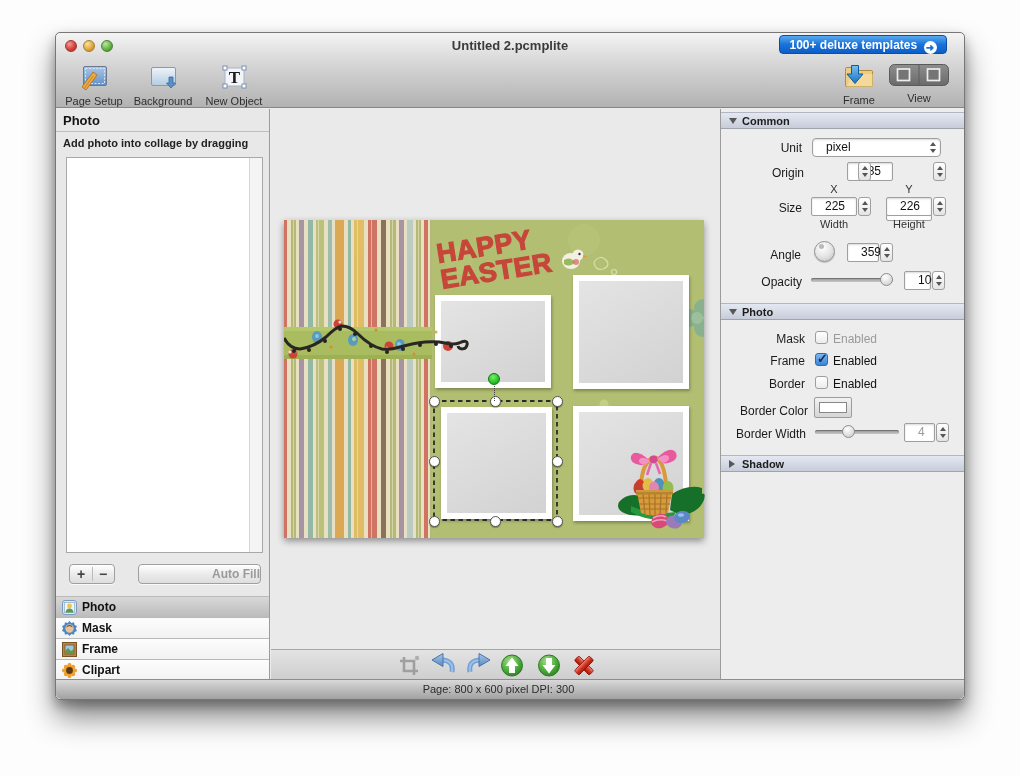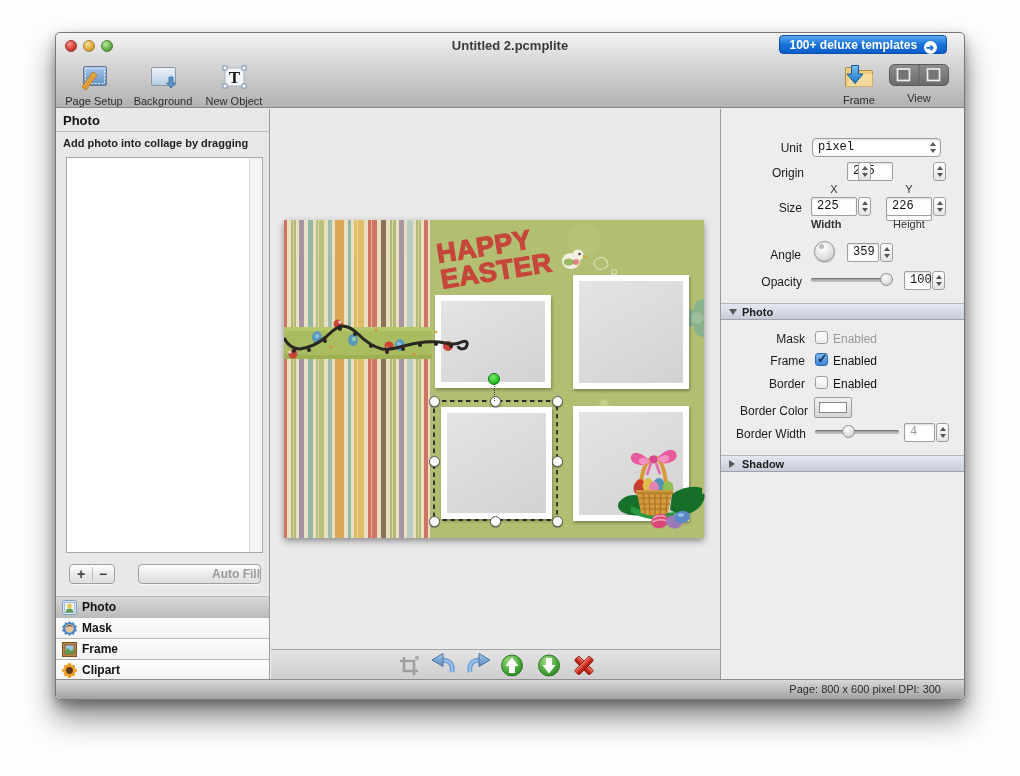--- a/index.html
+++ b/index.html
@@ -43,32 +43,32 @@
 .handle { position:absolute; width:11px; height:11px; border-radius:50%; background:#fff; border:1px solid #555; box-shadow:0 1px 1px rgba(0,0,0,.3); }
 #rothandle { position:absolute; left:204px; top:153px; width:12px; height:12px; border-radius:50%; background:radial-gradient(circle at 40% 30%, #7aef6a, #28c228 60%, #0f8f12); border:1px solid #0c7a10; }
 #rothandle:after { content:""; position:absolute; left:5px; top:12px; height:15px; border-left:1px dotted #444; }
 
 #rightpanel { position:absolute; left:664px; top:76px; width:246px; height:571px; background:#ededed; border-left:1px solid #9b9b9b; }
 .sechdr { position:relative; height:17px; background:linear-gradient(#e4e8f2,#c7ccd9); border-top:1px solid #b2b6c0; border-bottom:1px solid #9fa3ad; font-size:11px; font-weight:bold; color:#1c1c1c; line-height:16px; padding-left:21px; }
 .sechdr .tri { position:absolute; left:8px; top:5px; width:0; height:0; }
 .tri.down { border-left:4.5px solid transparent; border-right:4.5px solid transparent; border-top:6px solid #585858; }
 .tri.right { border-top:4.5px solid transparent; border-bottom:4.5px solid transparent; border-left:6px solid #585858; }
 .rlabel { position:absolute; font-size:12px; color:#1a1a1a; text-align:right; }
-.field { position:absolute; height:19px; background:#fff; border:1px solid #9f9f9f; border-radius:2px; font-size:12px; color:#111; line-height:17px; padding-left:5px; box-shadow:inset 0 1px 2px rgba(0,0,0,.15);font-family:Liberation Mono, monospace;}
+.field { position:absolute; height:19px; background:#fff; border:1px solid #9f9f9f; border-radius:2px; font-size:12px; color:#111; line-height:17px; padding-left:13px; box-shadow:inset 0 1px 2px rgba(0,0,0,.15);}
 .stepper { position:absolute; width:13px; height:19px; background:linear-gradient(#fff,#e4e4e4); border:1px solid #9f9f9f; border-radius:3px; }
 .stepper:before { content:""; position:absolute; left:3px; top:3px; width:0; height:0; border-left:3.5px solid transparent; border-right:3.5px solid transparent; border-bottom:4.5px solid #555; }
 .stepper:after { content:""; position:absolute; left:3px; bottom:3px; width:0; height:0; border-left:3.5px solid transparent; border-right:3.5px solid transparent; border-top:4.5px solid #555; }
 .sublbl { position:absolute; font-size:11px; color:#333; }
 .cb { position:absolute; width:13px; height:13px; background:linear-gradient(#fff,#ececec); border:1px solid #9e9e9e; border-radius:3px; }
 .cb.checked { background:linear-gradient(#7fb7ef,#3a84d8); border:1px solid #2f6bb5; }
 .slider-track { position:absolute; height:4px; background:linear-gradient(#9a9a9a,#c4c4c4); border-radius:2px; box-shadow:inset 0 1px 1px rgba(0,0,0,.3);}
 .slider-knob { position:absolute; width:13px; height:13px; background:radial-gradient(circle at 40% 30%, #ffffff, #d8d8d8 70%, #bdbdbd); border:1px solid #8e8e8e; border-radius:50%; }
 
 #statusbar { position:absolute; left:0; bottom:0; width:100%; height:20px; background:linear-gradient(#d9d9d9,#b7b7b7 60%,#a2a2a2); border-top:1px solid #8d8d8d; border-radius:0 0 5px 5px; }
-#statusbar .txt { position:absolute; left:0; top:3px; width:885px; text-align:right; font-size:11px; color:#2b2b2b; }
+#statusbar .txt { position:absolute; left:0; top:3px; width:885px; text-align:center; font-size:11px; color:#2b2b2b; }
 </style>
 </head>
 <body>
 <div id="win">
   <div id="topbar">
     <div class="tl" id="tl-r"></div>
       <div class="tl" id="tl-y"></div>
       <div class="tl" id="tl-g"></div>
     <div id="title">Untitled 2.pcmplite</div>
     <div id="bluebtn">100+ deluxe templates <span class="arr">➜</span></div>
@@ -421,38 +421,39 @@
         <path d="M278 23.5 L271.5 15 L275 15 L275 8 L281 8 L281 15 L284.5 15 z" fill="#fff"></path>
 
         <g transform="translate(313,15.5)">
           <path transform="rotate(45)" d="M-9 -3.2 L9 -3.2 Q10.5 -3.2 10.5 -1.7 L10.5 1.7 Q10.5 3.2 9 3.2 L-9 3.2 Q-10.5 3.2 -10.5 1.7 L-10.5 -1.7 Q-10.5 -3.2 -9 -3.2 z" fill="url(#redx)" stroke="#8a1408" stroke-width="0.8"></path>
           <path transform="rotate(-45)" d="M-9 -3.2 L9 -3.2 Q10.5 -3.2 10.5 -1.7 L10.5 1.7 Q10.5 3.2 9 3.2 L-9 3.2 Q-10.5 3.2 -10.5 1.7 L-10.5 -1.7 Q-10.5 -3.2 -9 -3.2 z" fill="url(#redx)" stroke="#8a1408" stroke-width="0.8"></path>
         </g>
       </svg>
     </div>
   </div>
   <div id="rightpanel">
+    <div class="sechdr" style="position:absolute; left:0; top:3px; width:100%;"><span class="tri down"></span>Common</div>
     <div class="rlabel" style="left:0; top:32px; width:81px;">Unit</div>
     <div class="field" style="left:91px; top:29px; width:129px; border-radius:4px;">pixel
       <span style="position:absolute; right:4px; top:3px; width:0; height:0; border-left:3.5px solid transparent; border-right:3.5px solid transparent; border-bottom:4.5px solid #555;"></span>
       <span style="position:absolute; right:4px; bottom:3px; width:0; height:0; border-left:3.5px solid transparent; border-right:3.5px solid transparent; border-top:4.5px solid #555;"></span>
     </div>
     <div class="rlabel" style="left:0; top:57px; width:83px;">Origin</div>
     <div class="field" style="left:90px; top:53px; width:46px;margin-left:36px;">285</div>
     <div class="stepper" style="left:137px; top:53px;"></div>
     <div class="field" style="left:165px; top:53px; width:46px;margin-top:40px;">31</div>
     <div class="stepper" style="left:212px; top:53px;"></div>
     <div class="sublbl" style="left:90px; top:74px; width:46px; text-align:center;">X</div>
     <div class="sublbl" style="left:165px; top:74px; width:46px; text-align:center;">Y</div>
     <div class="rlabel" style="left:0; top:92px; width:81px;">Size</div>
     <div class="field" style="left:90px; top:88px; width:46px;">225</div>
     <div class="stepper" style="left:137px; top:88px;"></div>
     <div class="field" style="left:165px; top:88px; width:46px;">226</div>
     <div class="stepper" style="left:212px; top:88px;"></div>
-    <div class="sublbl" style="left:90px; top:109px; width:46px; text-align:left;font-weight:bold;">Width</div>
+    <div class="sublbl" style="left:90px; top:109px; width:46px; text-align:center;">Width</div>
     <div class="sublbl" style="left:165px; top:109px; width:46px; text-align:center;">Height</div>
     <div class="rlabel" style="left:0; top:139px; width:80px;">Angle</div>
     <div style="position:absolute; left:93px; top:132px; width:21px; height:21px; border-radius:50%; background:radial-gradient(circle at 40% 30%, #ffffff, #e2e2e2 55%, #bdbdbd); border:1px solid #909090; box-shadow:0 1px 1px rgba(0,0,0,.2);">
       <span style="position:absolute; left:4px; top:2px; width:5px; height:5px; border-radius:50%; background:#b9b9b9;"></span>
     </div>
     <div class="field" style="left:126px; top:134px; width:32px;">359</div>
     <div class="stepper" style="left:159px; top:134px;"></div>
     <div class="rlabel" style="left:0; top:166px; width:81px;">Opacity</div>
     <div class="slider-track" style="left:90px; top:169px; width:82px;"></div>
     <div class="slider-knob" style="left:159px; top:164px;"></div>

